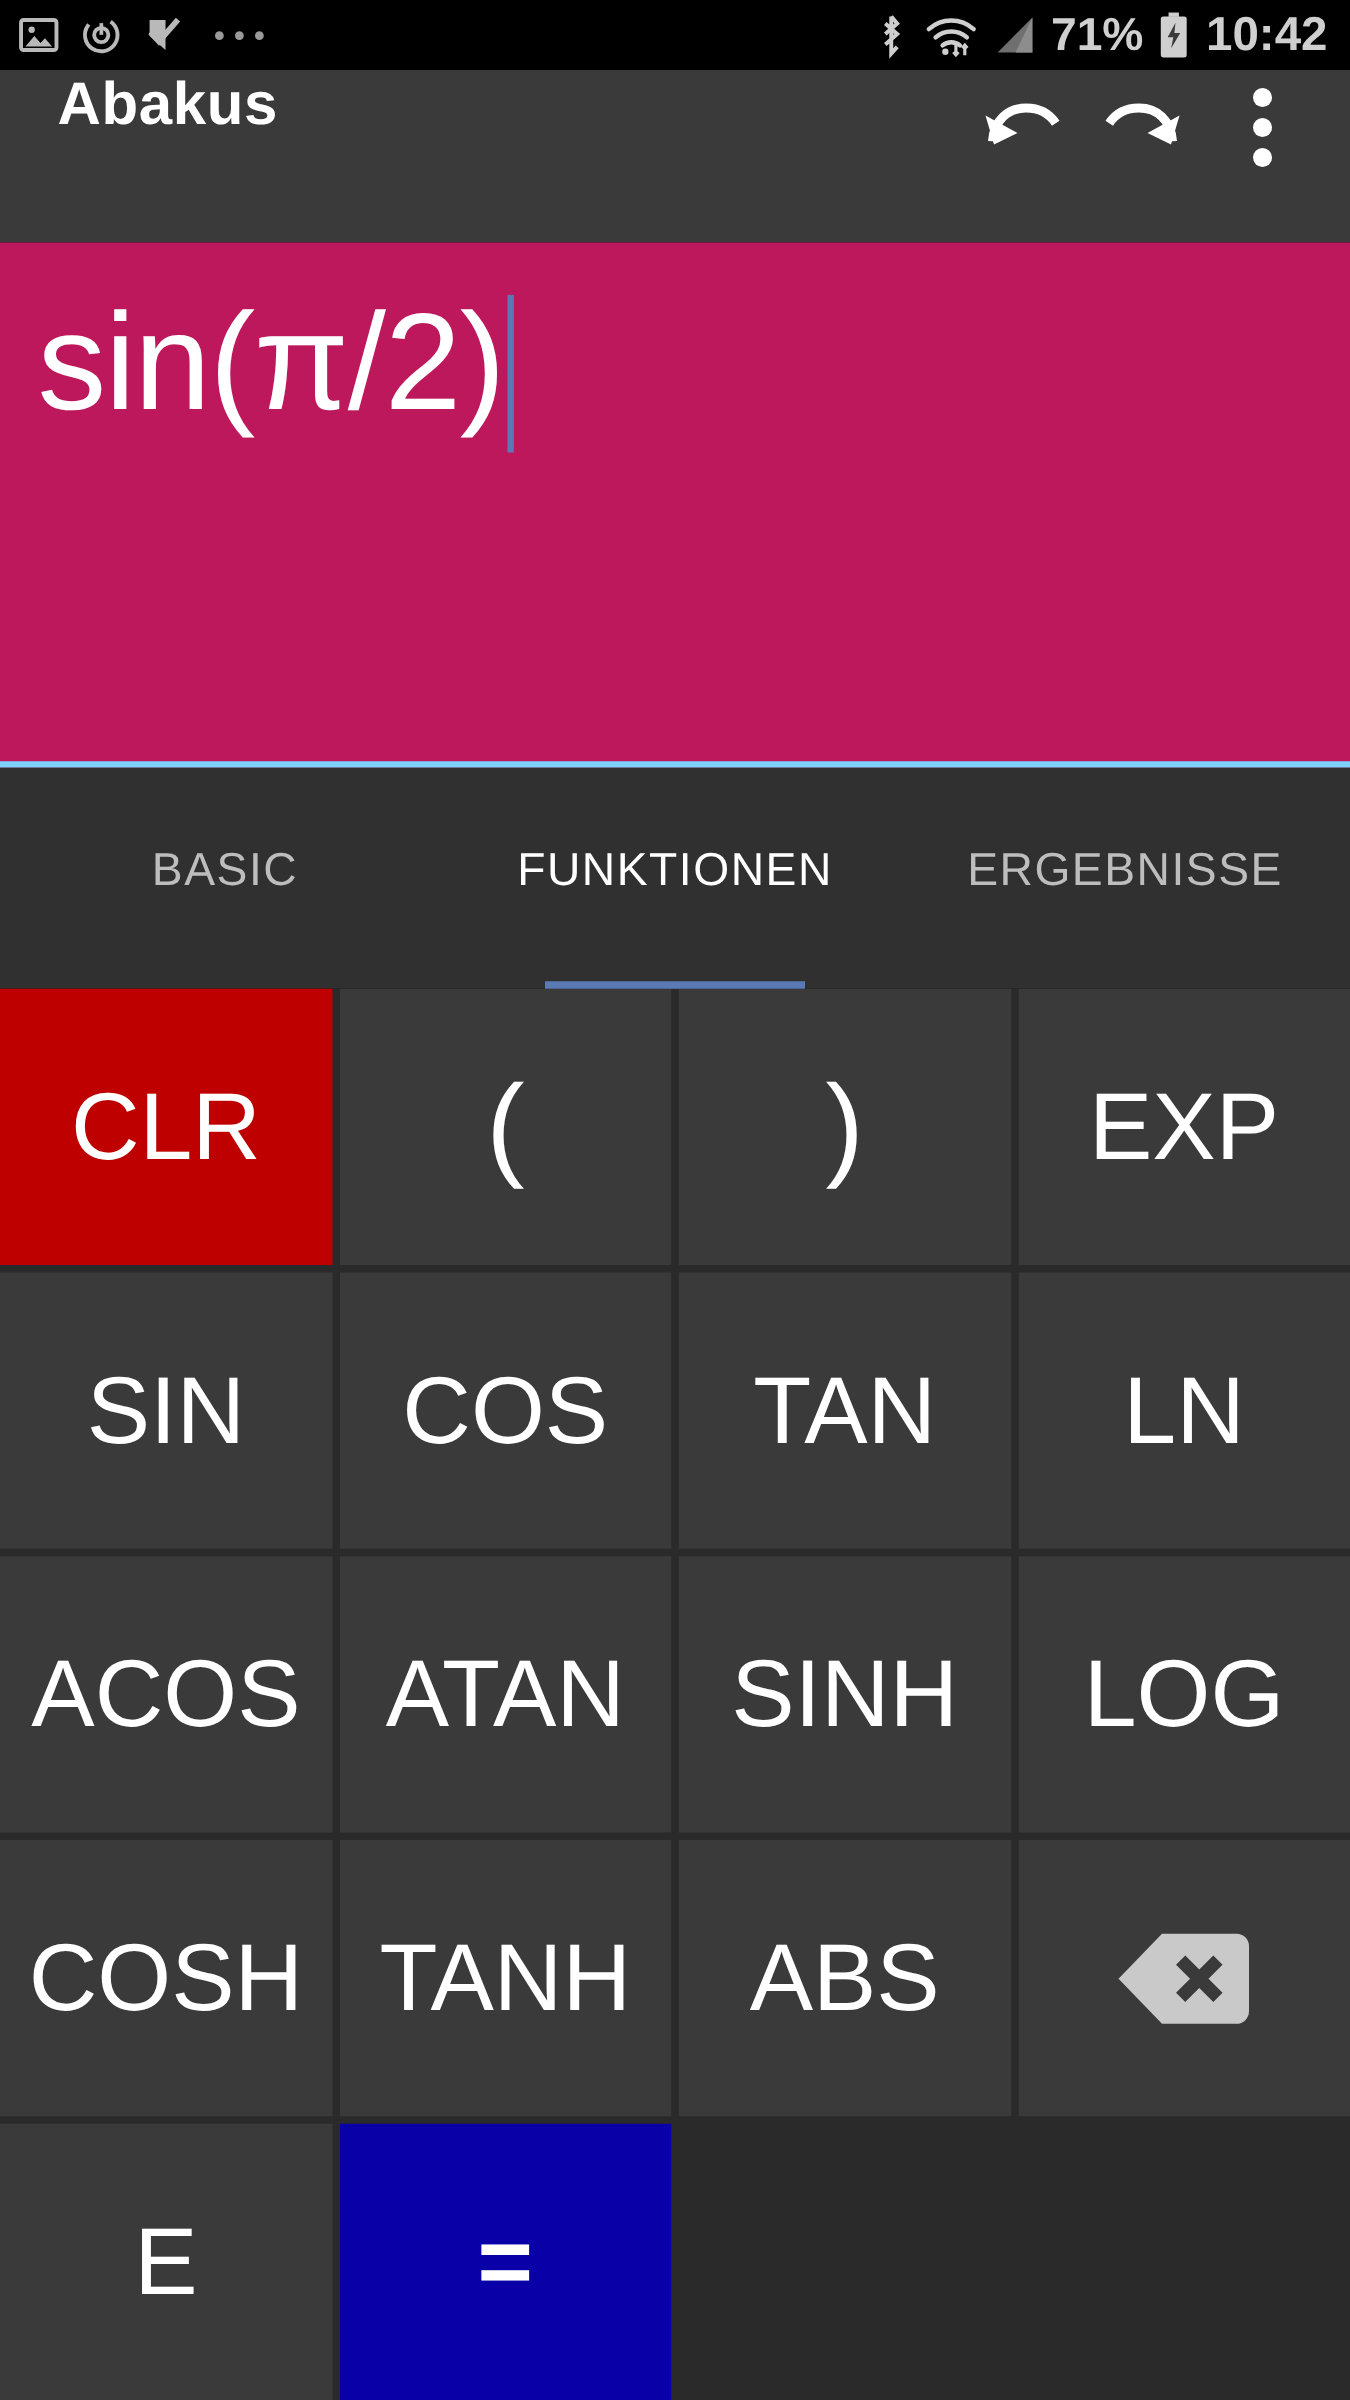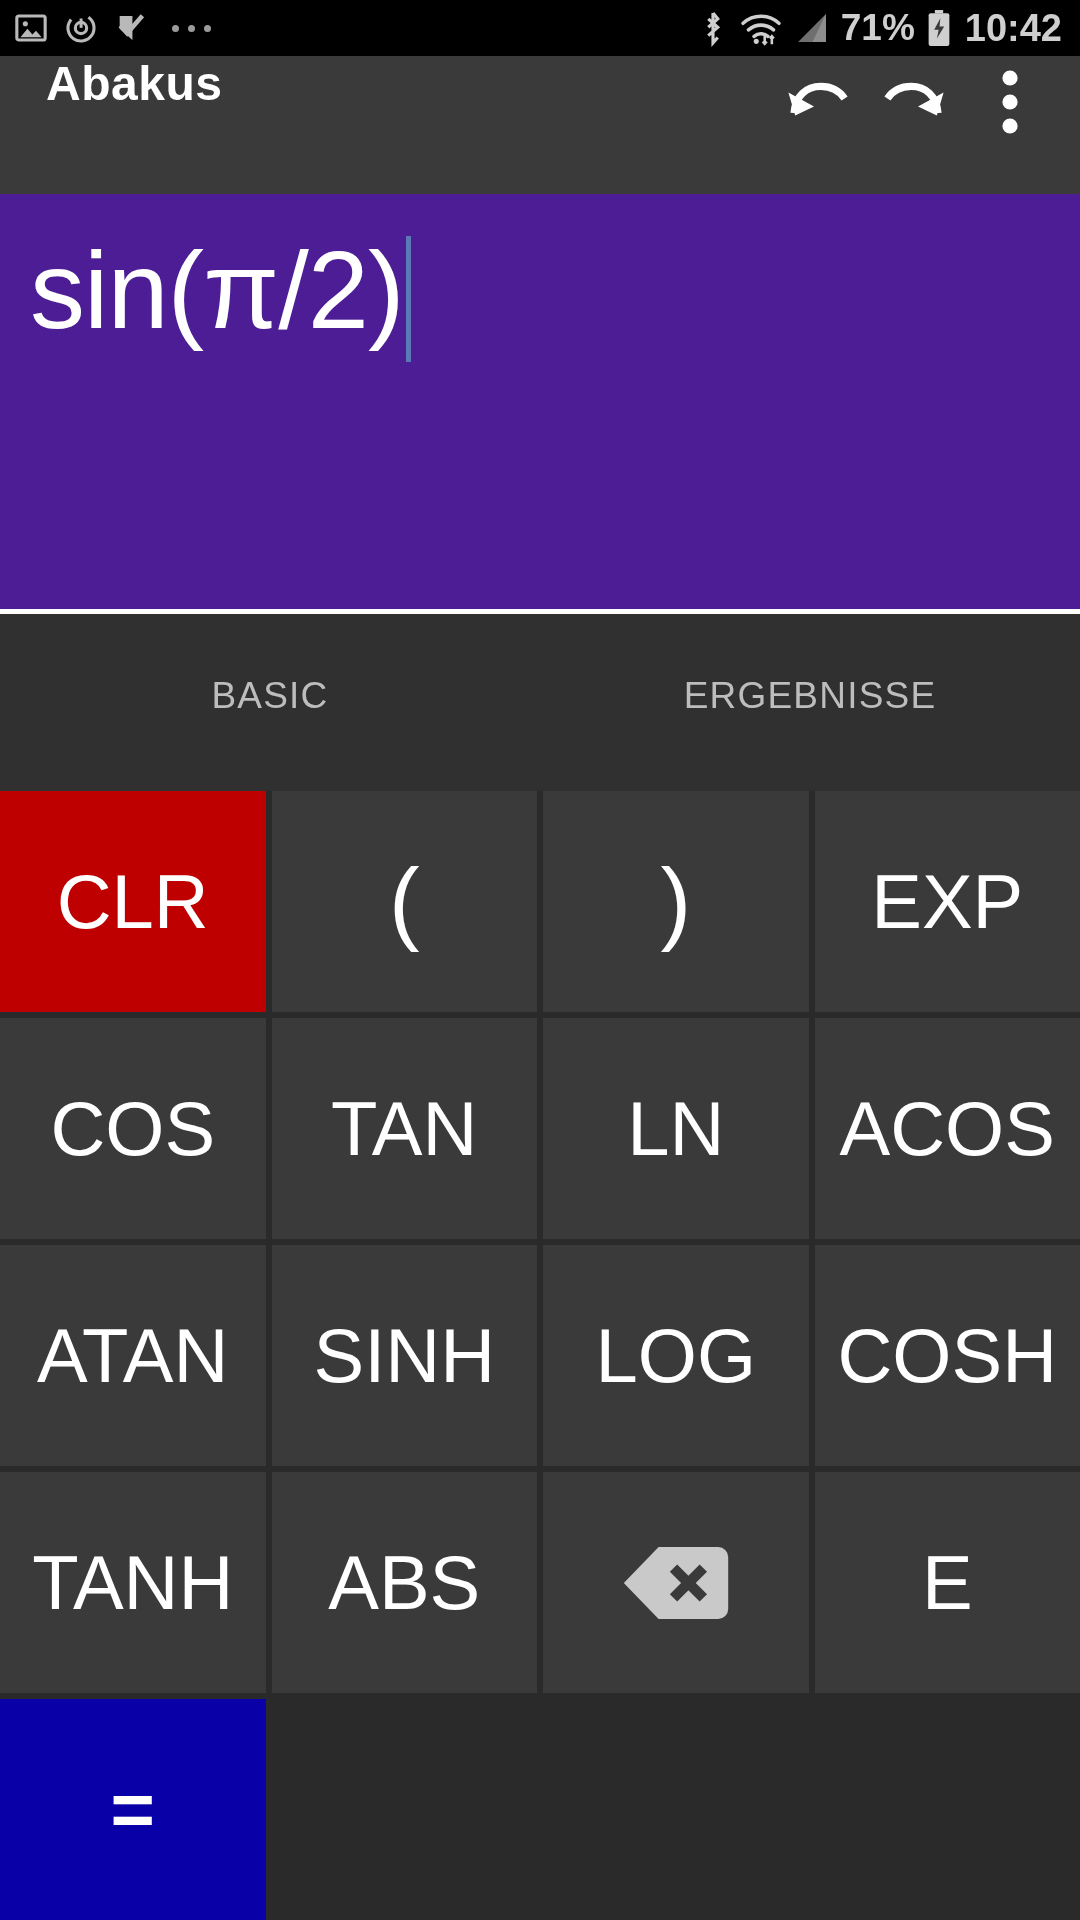--- a/index.html
+++ b/index.html
@@ -71,26 +71,26 @@
     flex: 1;
   }
   .appbar-btn {
     width: 96px; height: 96px;
     display: flex; align-items: center; justify-content: center;
     cursor: pointer;
   }
 
   
   #display-area {
-    background: #4c1d95;
+    background: #be185d;
     height: 420px;
     position: relative;
     box-sizing: border-box;
     padding: 36px 30px 12px 30px;
-    border-bottom: 5px solid #ffffff;
+    border-bottom: 5px solid #7dd3fc;
   }
   #expression-row {
     display: flex;
     align-items: flex-start;
     height: 150px;
   }
   #expression-text {
     color: #ffffff;
     font-size: 110px;
     line-height: 120px;
@@ -272,40 +272,47 @@
   <div id="expression-row">
     <span id="expression-text">sin(π/2)</span>
     <span id="text-cursor"></span>
   </div>
 </div>
 
 <div id="tab-bar">
   <div class="tab">
     <span class="tab-label">BASIC</span>
   </div>
+  <div class="tab active">
+    <span class="tab-label">FUNKTIONEN</span>
+    <span class="tab-indicator"></span>
+  </div>
   <div class="tab">
     <span class="tab-label">ERGEBNISSE</span>
   </div>
 </div>
 
 <div id="keypad">
 
   <div class="key clr">
       <span>CLR</span>
     </div>
   <div class="key paren">
       <span>(</span>
     </div>
   <div class="key paren">
       <span>)</span>
     </div>
   <div class="key">
       <span>EXP</span>
     </div>
 
+  <div class="key">
+      <span>SIN</span>
+    </div>
   <div class="key">
       <span>COS</span>
     </div>
   <div class="key">
       <span>TAN</span>
     </div>
   <div class="key">
       <span>LN</span>
     </div>
 

